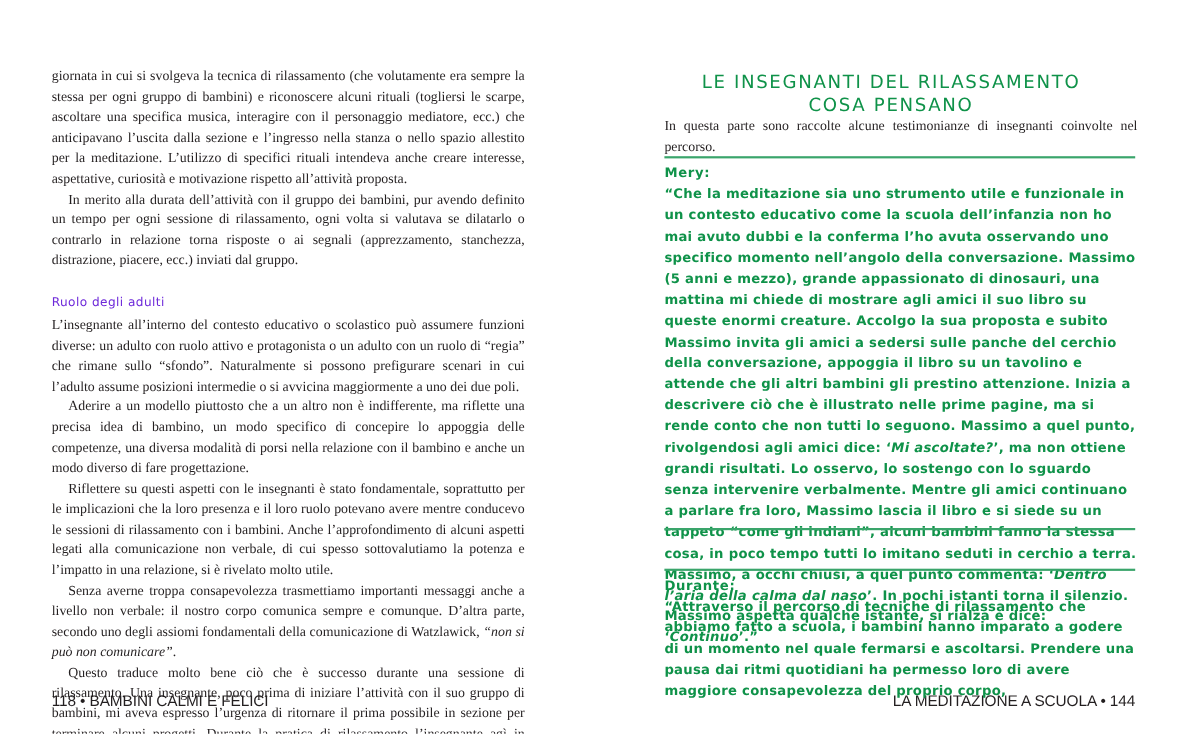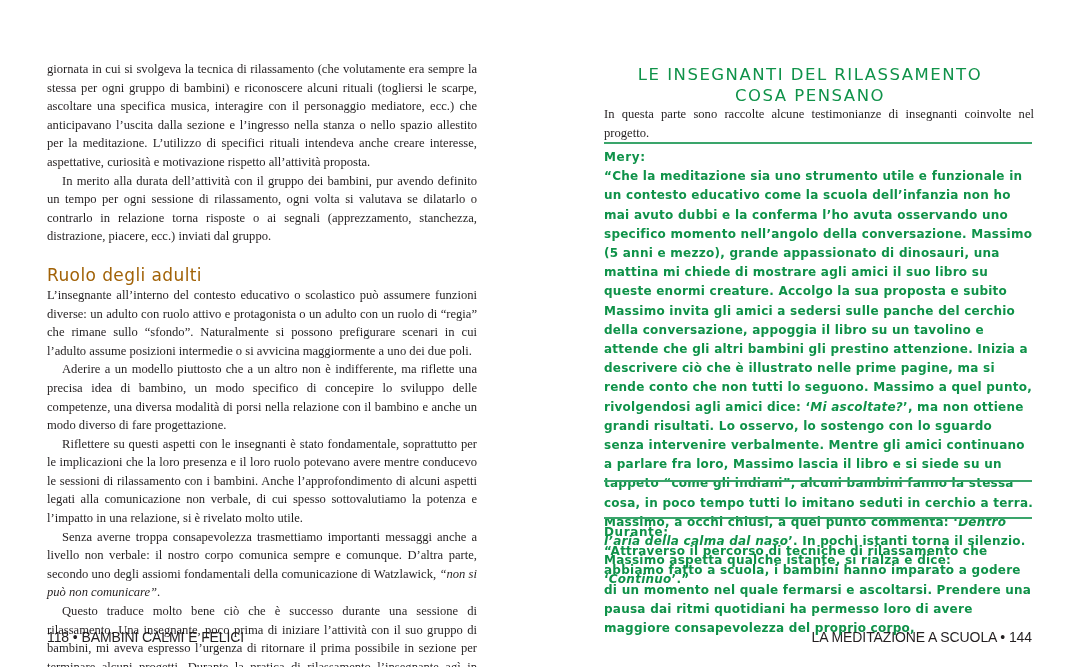--- a/index.html
+++ b/index.html
@@ -15,23 +15,23 @@
     line-height: 18.6px;
     text-align: justify;
     text-align-last: left;
   }
   .left .body { position: absolute; left: 47px; top: 60px; width: 430px; }
   .left p { margin: 0; text-indent: 15px; }
   .left p.noindent { text-indent: 0; }
   .left h2 {
     font-family: "DejaVu Sans", sans-serif;
     font-weight: normal;
-    font-size: 17px;
+    font-size: 11px;
     letter-spacing: 0.4px;
-    color: #a16207;
+    color: #6d28d9;
     margin: 20px 0 2px 0;
     line-height: 18px;
   }
   em.ital { font-style: italic; }
 
   .folio {
     position: absolute;
     top: 629px;
     font-family: "Liberation Sans", sans-serif;
     font-size: 14px;
@@ -71,34 +71,34 @@
 </style>
 </head>
 <body>
 
 <div class="page left">
   <div class="body serif">
     <p class="noindent">giornata in cui si svolgeva la tecnica di rilassamento (che volutamente era sempre la stessa per ogni gruppo di bambini) e riconoscere alcuni rituali (togliersi le scarpe, ascoltare una specifica musica, interagire con il personaggio mediatore, ecc.) che anticipavano l’uscita dalla sezione e l’ingresso nella stanza o nello spazio allestito per la meditazione. L’utilizzo di specifici rituali intendeva anche creare interesse, aspettative, curiosità e motivazione rispetto all’attività proposta.</p>
     <p>In merito alla durata dell’attività con il gruppo dei bambini, pur avendo definito un tempo per ogni sessione di rilassamento, ogni volta si valutava se dilatarlo o contrarlo in relazione torna risposte o ai segnali (apprezzamento, stanchezza, distrazione, piacere, ecc.) inviati dal gruppo.</p>
     <h2>Ruolo degli adulti</h2>
     <p class="noindent">L’insegnante all’interno del contesto educativo o scolastico può assumere funzioni diverse: un adulto con ruolo attivo e protagonista o un adulto con un ruolo di “regia” che rimane sullo “sfondo”. Naturalmente si possono prefigurare scenari in cui l’adulto assume posizioni intermedie o si avvicina maggiormente a uno dei due poli.</p>
-    <p>Aderire a un modello piuttosto che a un altro non è indifferente, ma riflette una precisa idea di bambino, un modo specifico di concepire lo sviluppo delle competenze, una diversa modalità di porsi nella relazione con il bambino e anche un modo diverso di fare progettazione.</p>
+    <p>Aderire a un modello piuttosto che a un altro non è indifferente, ma riflette una precisa idea di bambino, un modo specifico di concepire lo appoggia delle competenze, una diversa modalità di porsi nella relazione con il bambino e anche un modo diverso di fare progettazione.</p>
     <p>Riflettere su questi aspetti con le insegnanti è stato fondamentale, soprattutto per le implicazioni che la loro presenza e il loro ruolo potevano avere mentre conducevo le sessioni di rilassamento con i bambini. Anche l’approfondimento di alcuni aspetti legati alla comunicazione non verbale, di cui spesso sottovalutiamo la potenza e l’impatto in una relazione, si è rivelato molto utile.</p>
     <p><span>Senza averne troppa consapevolezza trasmettiamo importanti messaggi anche a livello non verbale: il nostro corpo comunica sempre e comunque. D’altra parte, secondo uno degli assiomi fondamentali della comunicazione di Watzlawick, </span><em class="ital">“non si può non comunicare”</em><span>.</span></p>
     <p>Questo traduce molto bene ciò che è successo durante una sessione di rilassamento. Una insegnante, poco prima di iniziare l’attività con il suo gruppo di bambini, mi aveva espresso l’urgenza di ritornare il prima possibile in sezione per terminare alcuni progetti. Durante la pratica di rilassamento l’insegnante agì in maniera distratta, frettolosa e il suo atteggiamento, i suoi movimenti, i suoi gesti arrivarono in modo chiaro ai bambini, che iniziarono ad agitarsi, a seguirmi con difficoltà, ad alzarsi e girovagare per la stanza. Mai dunque sottovalutare l’impatto del linguaggio non verbale.</p>
   </div>
   <div class="folio l">118 • BAMBINI CALMI E FELICI</div>
 </div>
 
 <div class="page right">
   <div class="title">
     <div>LE INSEGNANTI DEL RILASSAMENTO</div>
     <div>COSA PENSANO</div>
   </div>
-  <div class="intro serif">In questa parte sono raccolte alcune testimonianze di insegnanti coinvolte nel progetto.</div>
+  <div class="intro serif">In questa parte sono raccolte alcune testimonianze di insegnanti coinvolte nel percorso.</div>
   <div class="folio r">LA MEDITAZIONE A SCUOLA • 144</div>
 </div>
 
 <div class="rule" style="top:142px;"></div>
 <div class="testimony" style="top:148px;">
   <div class="name">Mery:</div>
   <p class="quote"><span>“Che la meditazione sia uno strumento utile e funzionale in un contesto educativo come la scuola dell’infanzia non ho mai avuto dubbi e la conferma l’ho avuta osservando uno specifico momento nell’angolo della conversazione. Massimo (5 anni e mezzo), grande appassionato di dinosauri, una mattina mi chiede di mostrare agli amici il suo libro su queste enormi creature. Accolgo la sua proposta e subito Massimo invita gli amici a sedersi sulle panche del cerchio della conversazione, appoggia il libro su un tavolino e attende che gli altri bambini gli prestino attenzione. Inizia a descrivere ciò che è illustrato nelle prime pagine, ma si rende conto che non tutti lo seguono. Massimo a quel punto, rivolgendosi agli amici dice: ‘</span><em>Mi ascoltate?</em><span>’, ma non ottiene grandi risultati. Lo osservo, lo sostengo con lo sguardo senza intervenire verbalmente. Mentre gli amici continuano a parlare fra loro, Massimo lascia il libro e si siede su un tappeto “come gli indiani”, alcuni bambini fanno la stessa cosa, in poco tempo tutti lo imitano seduti in cerchio a terra. Massimo, a occhi chiusi, a quel punto commenta: ‘</span><em>Dentro l’aria della calma dal naso</em><span>’. In pochi istanti torna il silenzio. Massimo aspetta qualche istante, si rialza e dice: ‘</span><em>Continuo</em><span>’.”</span></p>
 </div>
 <div class="rule" style="top:480px;"></div>
 <div class="rule" style="top:517px;"></div>

